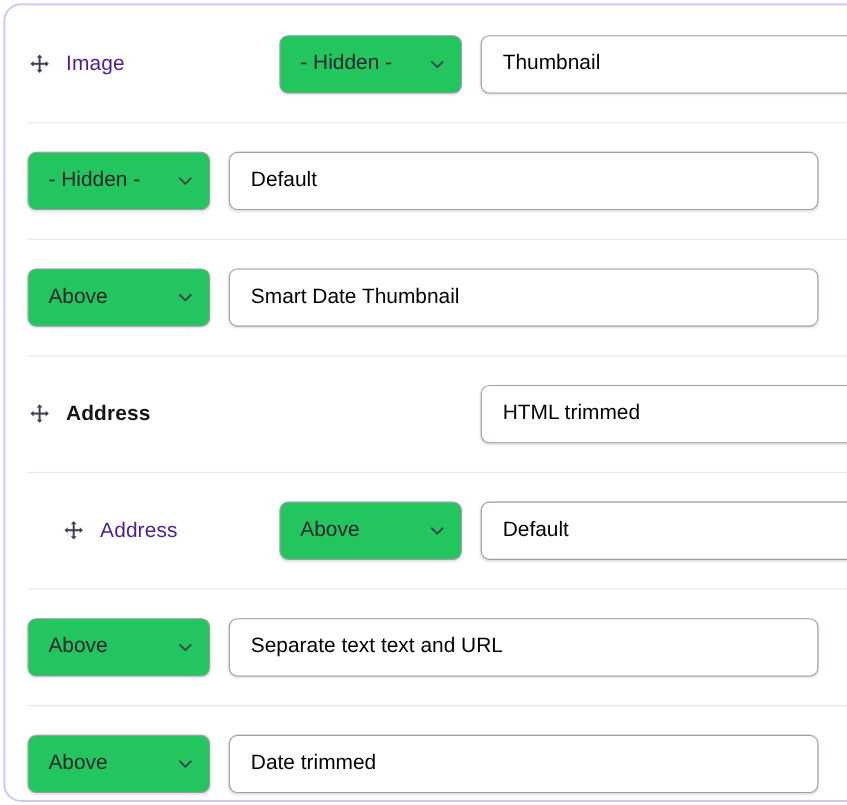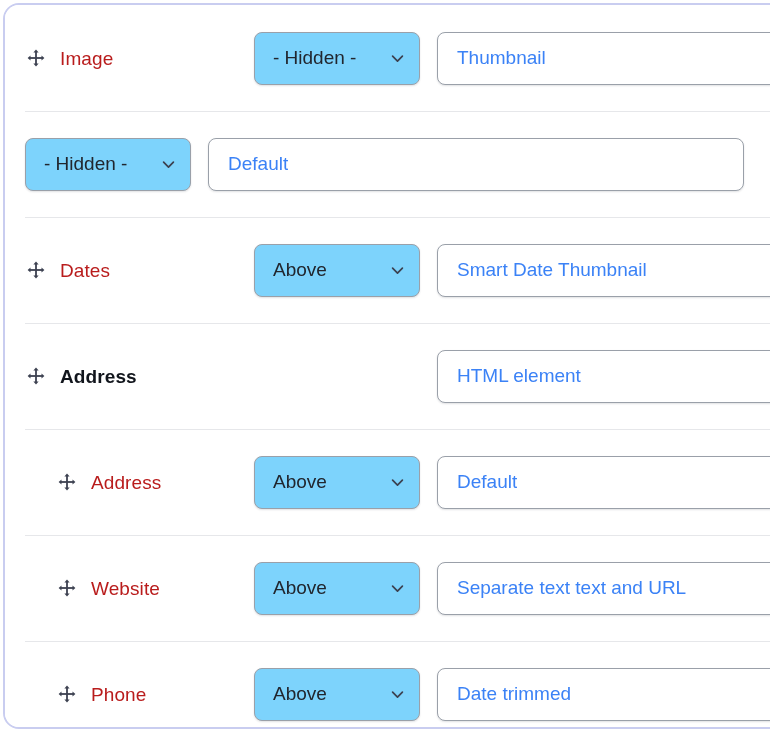--- a/index.html
+++ b/index.html
@@ -82,21 +82,21 @@
     justify-content: center;
     color: #3c4150;
     cursor: move;
   }
   .drag-handle svg { display: block; }
 
   .row-label {
     margin-left: 13px;
     font-size: 19px;
     line-height: 1;
-    color: #b91c1c;
+    color: #4c1d95;
     letter-spacing: 0.1px;
     white-space: nowrap;
   }
   .row.parent .row-label {
     font-weight: 700;
     color: #11151c;
   }
 
   
   .select-cell {
@@ -104,21 +104,21 @@
     flex: 0 0 183px;
     box-sizing: border-box;
   }
   .select-box {
     position: relative;
     width: 166px;
     height: 53px;
     box-sizing: border-box;
     border: 1px solid #9aa0a9;
     border-radius: 8px;
-    background: #7dd3fc;
+    background: #22c55e;
     box-shadow: 0 1px 2px rgba(16,22,40,0.13);
     display: flex;
     align-items: center;
     padding: 0 13px 0 18px;
     cursor: pointer;
   }
   .select-value {
     font-size: 19px;
     color: #21262e;
     white-space: nowrap;
@@ -148,21 +148,21 @@
     border-radius: 8px;
     background: #ffffff;
     box-shadow: 0 1px 2px rgba(16,22,40,0.13);
     display: flex;
     align-items: center;
     padding: 0 16px 0 19px;
     cursor: pointer;
   }
   .field-value {
     font-size: 19px;
-    color: #3b82f6;
+    color: #000000;
     white-space: nowrap;
     overflow: hidden;
   }
 </style>
 </head>
 <body>
 
 <div id="stage">
   <div class="panel">
     <div class="rows" id="rows-container">
@@ -209,35 +209,20 @@
               </span>
             </div>
           </div>
           <div class="field-cell">
             <div class="field-box">
               <span class="field-value">Default</span>
             </div>
           </div>
         </div>
         <div class="row">
-          <div class="label-cell">
-            <span class="drag-handle">
-              <svg width="20" height="20" viewBox="0 0 20 20" aria-hidden="true">
-                <g fill="currentColor">
-                  <rect x="9.1" y="3.2" width="1.8" height="13.6"></rect>
-                  <rect x="3.2" y="9.1" width="13.6" height="1.8"></rect>
-                  <path d="M10 1.6l2.6 2.9H7.4z"></path>
-                  <path d="M10 18.4l2.6-2.9H7.4z"></path>
-                  <path d="M1.6 10l2.9-2.6v5.2z"></path>
-                  <path d="M18.4 10l-2.9-2.6v5.2z"></path>
-                </g>
-              </svg>
-            </span>
-            <span class="row-label">Dates</span>
-          </div>
           <div class="select-cell">
             <div class="select-box">
               <span class="select-value">Above</span>
               <span class="chev">
                 <svg width="17" height="17" viewBox="0 0 17 17" aria-hidden="true">
                   <path d="M3.6 6.2 L8.5 11.1 L13.4 6.2" fill="none" stroke="currentColor" stroke-width="1.7" stroke-linecap="round" stroke-linejoin="round"></path>
                 </svg>
               </span>
             </div>
           </div>
@@ -259,21 +244,21 @@
                   <path d="M1.6 10l2.9-2.6v5.2z"></path>
                   <path d="M18.4 10l-2.9-2.6v5.2z"></path>
                 </g>
               </svg>
             </span>
             <span class="row-label">Address</span>
           </div>
           <div class="select-cell"></div>
           <div class="field-cell">
             <div class="field-box">
-              <span class="field-value">HTML element</span>
+              <span class="field-value">HTML trimmed</span>
             </div>
           </div>
         </div>
         <div class="row child">
           <div class="label-cell">
             <span class="drag-handle">
               <svg width="20" height="20" viewBox="0 0 20 20" aria-hidden="true">
                 <g fill="currentColor">
                   <rect x="9.1" y="3.2" width="1.8" height="13.6"></rect>
                   <rect x="3.2" y="9.1" width="13.6" height="1.8"></rect>
@@ -296,67 +281,37 @@
               </span>
             </div>
           </div>
           <div class="field-cell">
             <div class="field-box">
               <span class="field-value">Default</span>
             </div>
           </div>
         </div>
         <div class="row child">
-          <div class="label-cell">
-            <span class="drag-handle">
-              <svg width="20" height="20" viewBox="0 0 20 20" aria-hidden="true">
-                <g fill="currentColor">
-                  <rect x="9.1" y="3.2" width="1.8" height="13.6"></rect>
-                  <rect x="3.2" y="9.1" width="13.6" height="1.8"></rect>
-                  <path d="M10 1.6l2.6 2.9H7.4z"></path>
-                  <path d="M10 18.4l2.6-2.9H7.4z"></path>
-                  <path d="M1.6 10l2.9-2.6v5.2z"></path>
-                  <path d="M18.4 10l-2.9-2.6v5.2z"></path>
-                </g>
-              </svg>
-            </span>
-            <span class="row-label">Website</span>
-          </div>
           <div class="select-cell">
             <div class="select-box">
               <span class="select-value">Above</span>
               <span class="chev">
                 <svg width="17" height="17" viewBox="0 0 17 17" aria-hidden="true">
                   <path d="M3.6 6.2 L8.5 11.1 L13.4 6.2" fill="none" stroke="currentColor" stroke-width="1.7" stroke-linecap="round" stroke-linejoin="round"></path>
                 </svg>
               </span>
             </div>
           </div>
           <div class="field-cell">
             <div class="field-box">
               <span class="field-value">Separate text text and URL</span>
             </div>
           </div>
         </div>
         <div class="row child">
-          <div class="label-cell">
-            <span class="drag-handle">
-              <svg width="20" height="20" viewBox="0 0 20 20" aria-hidden="true">
-                <g fill="currentColor">
-                  <rect x="9.1" y="3.2" width="1.8" height="13.6"></rect>
-                  <rect x="3.2" y="9.1" width="13.6" height="1.8"></rect>
-                  <path d="M10 1.6l2.6 2.9H7.4z"></path>
-                  <path d="M10 18.4l2.6-2.9H7.4z"></path>
-                  <path d="M1.6 10l2.9-2.6v5.2z"></path>
-                  <path d="M18.4 10l-2.9-2.6v5.2z"></path>
-                </g>
-              </svg>
-            </span>
-            <span class="row-label">Phone</span>
-          </div>
           <div class="select-cell">
             <div class="select-box">
               <span class="select-value">Above</span>
               <span class="chev">
                 <svg width="17" height="17" viewBox="0 0 17 17" aria-hidden="true">
                   <path d="M3.6 6.2 L8.5 11.1 L13.4 6.2" fill="none" stroke="currentColor" stroke-width="1.7" stroke-linecap="round" stroke-linejoin="round"></path>
                 </svg>
               </span>
             </div>
           </div>

